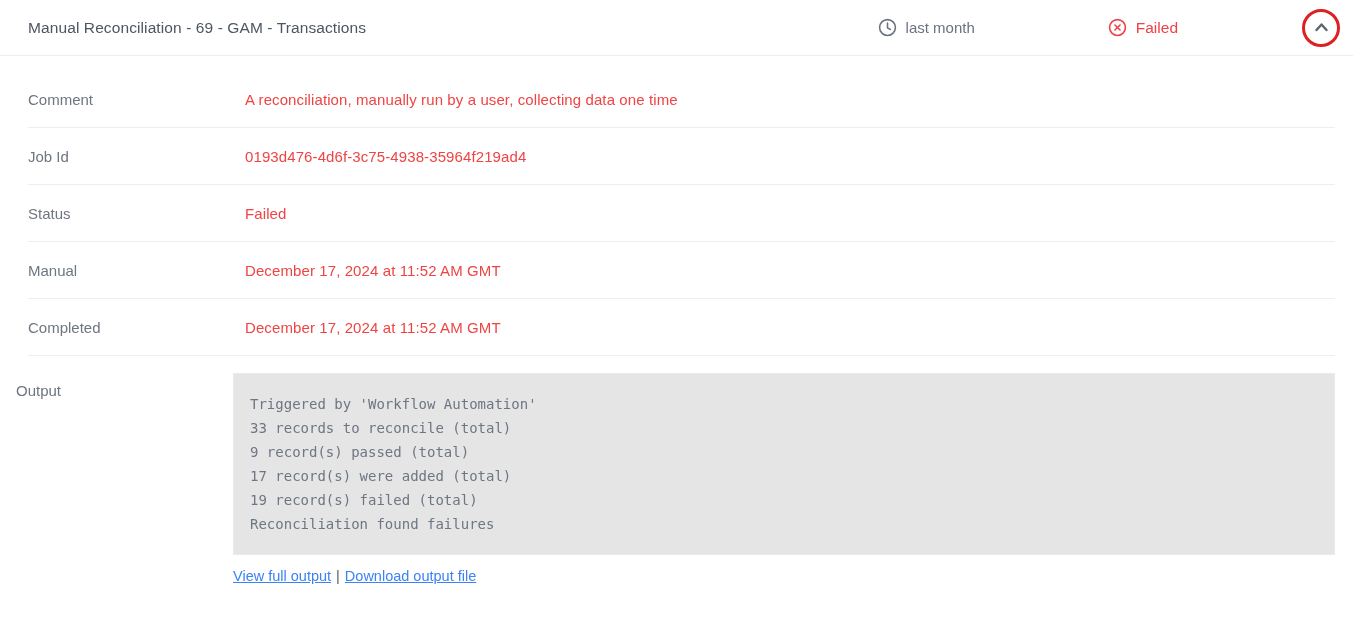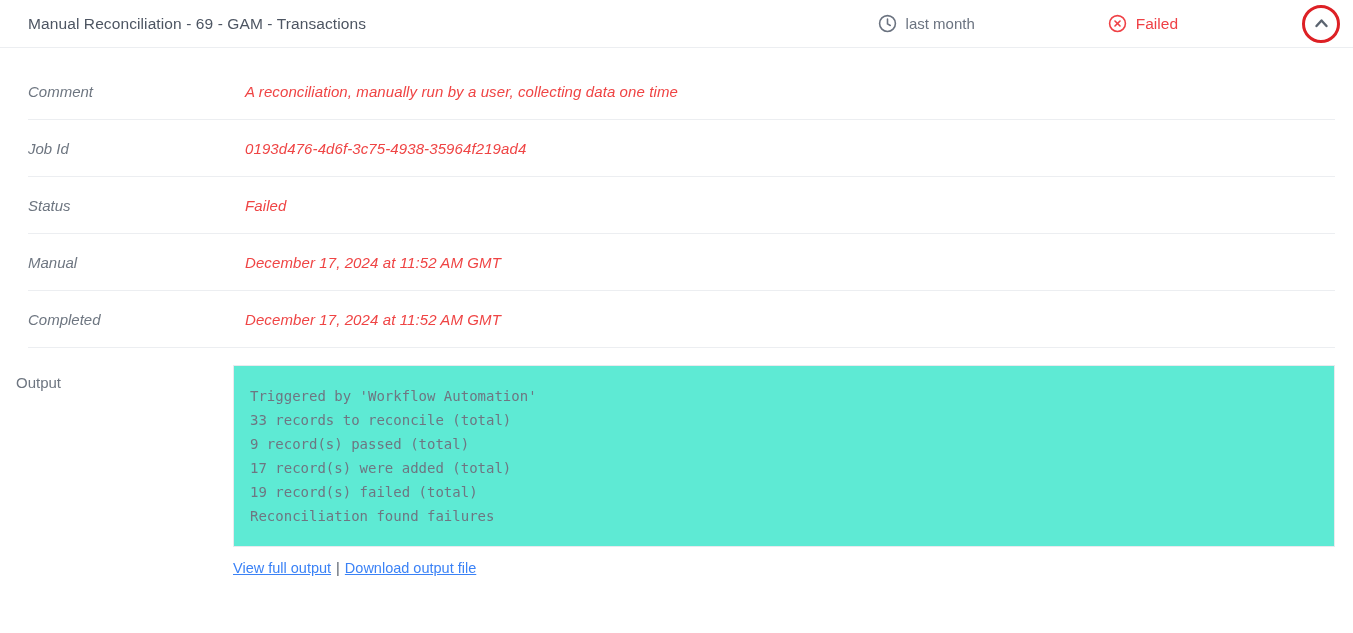--- a/index.html
+++ b/index.html
@@ -4,21 +4,21 @@
 <style>
   * { box-sizing: border-box; margin: 0; padding: 0; }
   html, body {
     width: 1353px; height: 633px;
     background: #ffffff;
     font-family: "Liberation Sans", "DejaVu Sans", sans-serif;
     overflow: hidden;
   }
   
   .panel-header {
-    height: 48px;
+    height: 56px;
     display: flex;
     align-items: center;
     padding: 0 13px 0 28px;
     border-bottom: 1px solid #eceef1;
     background: #fff;
   }
   .title {
     font-size: 15.5px;
     font-weight: 400;
     color: #4d5562;
@@ -46,21 +46,20 @@
     padding: 0;
   }
   
   .fields { padding-top: 15px; }
   .field-row {
     display: flex;
     align-items: center;
     height: 57px;
     margin: 0 18px 0 28px;
     border-bottom: 1px solid #eceef1;
-    font-style: italic;
   }
   .field-label {
     width: 217px;
     flex: 0 0 217px;
     font-size: 15px;
     color: #6e7681;
   }
   .field-value {
     font-size: 15px;
     color: #ef4444;
@@ -74,21 +73,21 @@
   }
   .output-label {
     width: 217px;
     flex: 0 0 217px;
     padding-top: 9px;
     font-size: 15px;
     color: #6e7681;
   }
   .output-main { flex: 1; min-width: 0; }
   .output-box {
-    background: #5eead4;
+    background: #e5e5e5;
     border: 1px solid #e8eaee;
     padding: 18px 16px;
     font-family: "DejaVu Sans Mono", "Liberation Mono", monospace;
     font-size: 14px;
     line-height: 24px;
     color: #6e7682;
     white-space: pre;
     overflow: hidden;
   }
   .output-links {

